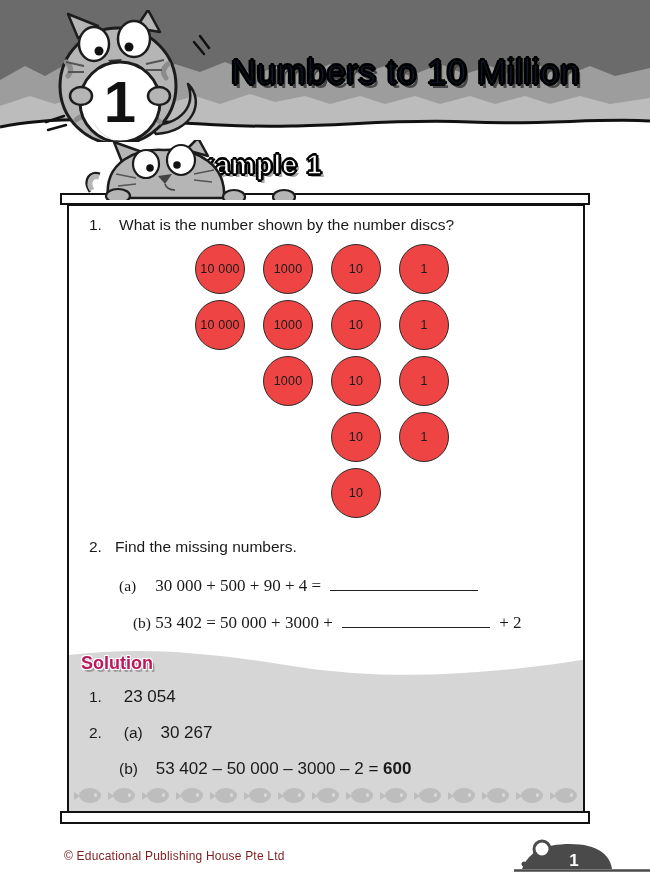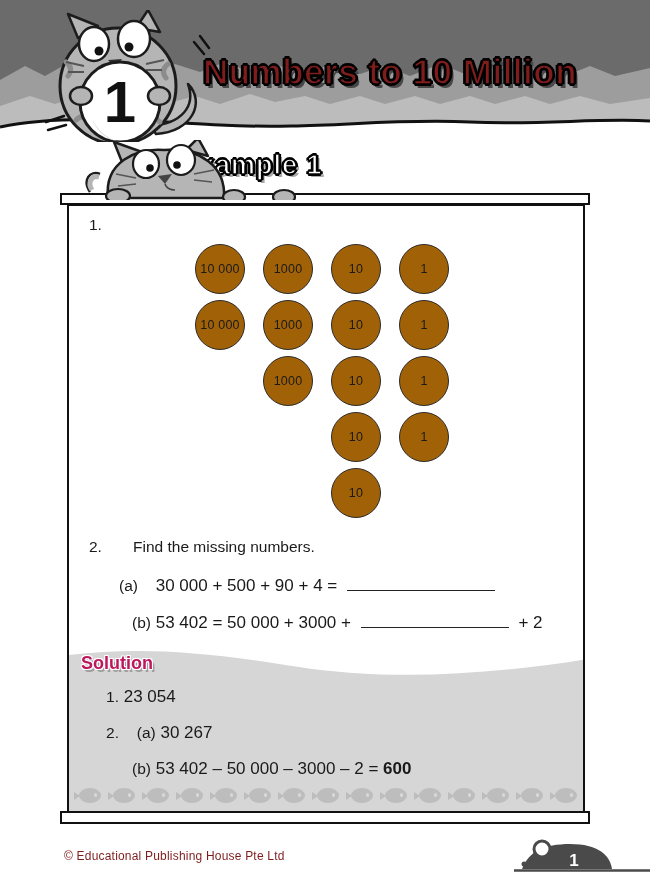--- a/index.html
+++ b/index.html
@@ -7,21 +7,21 @@
   body {
     position:relative; background:#fff; overflow:hidden;
     font-family:"Liberation Sans", sans-serif; color:#1a1a1a;
   }
 
   
   .header { position:absolute; left:0; top:0; width:650px; height:142px; }
   .header svg.header-bg { position:absolute; left:0; top:0; }
   .chapter-title {
     position:absolute; left:200px; top:52px; width:380px;
-    font-size:35px; font-weight:bold; color:#7f1d1d; text-align:center;
+    font-size:35px; font-weight:normal; color:#0f172a; text-align:right;
     letter-spacing:0.5px;
     -webkit-text-stroke:1.6px #000;
     text-shadow:-2px 0 0 #000, 2px 0 0 #000, 0 -2px 0 #000, 0 2px 0 #000, 3px 4px 0 #474747;
   }
   .cat-mascot { position:absolute; left:36px; top:10px; }
 
   
   .example-banner {
     position:absolute; left:180px; top:150px; width:200px;
     font-size:27px; font-weight:bold; color:#fff; letter-spacing:1px;
@@ -51,46 +51,46 @@
 
   #q1-number { left:20px; top:10px; }
   #q1-text   { left:50px; top:10px; }
 
   
   #discs-grid { position:absolute; left:126px; top:38px; }
   .disc-row { display:flex; gap:18px; margin-bottom:6px; }
   .disc {
     width:50px; height:50px; border:1.8px solid #2b2b2b; border-radius:50%;
     display:flex; align-items:center; justify-content:center;
-    font-size:12.5px; letter-spacing:0.2px; background:#a16207; white-space:nowrap;
+    font-size:12.5px; letter-spacing:0.2px; background:#ef4444; white-space:nowrap;
   }
   .disc.empty { visibility:hidden; }
 
   #q2-number { left:20px; top:332px; }
-  #q2-text   { left:64px; top:332px; }
-
-  .q2-part { position:absolute; font-size:17px; white-space:nowrap; }
+  #q2-text   { left:46px; top:332px; }
+
+  .q2-part { position:absolute; font-size:17px; white-space:nowrap;font-family:Liberation Serif, serif; }
   #q2a { left:50px; top:370px; }
   #q2b { left:50px; top:407px;text-align:right; }
   .part-label { display:inline-block; width:32px; font-size:15.5px; }
   .blank {
     display:inline-block; width:148px; height:15px;
     border-bottom:1.6px solid #222; margin:0 5px; vertical-align:baseline;
   }
 
   
   .solution-area {
     position:absolute; left:0; top:441px; width:100%; height:166px; overflow:hidden;
   }
   .solution-area svg.wave { position:absolute; left:0; top:0; }
   .solution-heading {
     position:absolute; left:12px; top:6px; font-size:18px; font-weight:bold; color:#be185d;
     text-shadow:-1px -1px 0 #fff, 1px -1px 0 #fff, -1px 1px 0 #fff, 1px 1px 0 #fff, 2.5px 2.5px 0 #9f9f9f;
   }
-  .sol-line { position:absolute; font-size:17px; white-space:nowrap;text-align:right; }
+  .sol-line { position:absolute; font-size:17px; white-space:nowrap; }
   .sol-num { display:inline-block; width:30px; font-size:15.5px; }
   .sol-label { display:inline-block; width:32px; font-size:15.5px; }
   #sol1  { left:20px; top:40px; }
   #sol2a { left:20px; top:76px; }
   #sol2b { left:50px; top:112px; }
   .bold-answer { font-weight:bold; }
 
   .fish-row {
     position:absolute; left:10px; top:141px; display:flex; gap:12px; align-items:center;
   }
@@ -179,20 +179,21 @@
   <ellipse cx="150" cy="57" rx="11" ry="7" fill="#b5b5b5" stroke="#1c1c1c" stroke-width="2.2"></ellipse>
   <ellipse cx="200" cy="57" rx="11" ry="7" fill="#b5b5b5" stroke="#1c1c1c" stroke-width="2.2"></ellipse>
 </svg>
 <div class="example-banner">Example 1</div>
 
 <div class="box-bar-top"></div>
 
 <div class="box-body">
 
   <span class="q-num" id="q1-number">1.</span>
+  <span class="q-text" id="q1-text">What is the number shown by the number discs?</span>
 
   <div id="discs-grid">
       <div class="disc-row">
         <div class="disc">10 000</div>
         <div class="disc">1000</div>
         <div class="disc">10</div>
         <div class="disc">1</div>
       </div>
       <div class="disc-row">
         <div class="disc">10 000</div>

